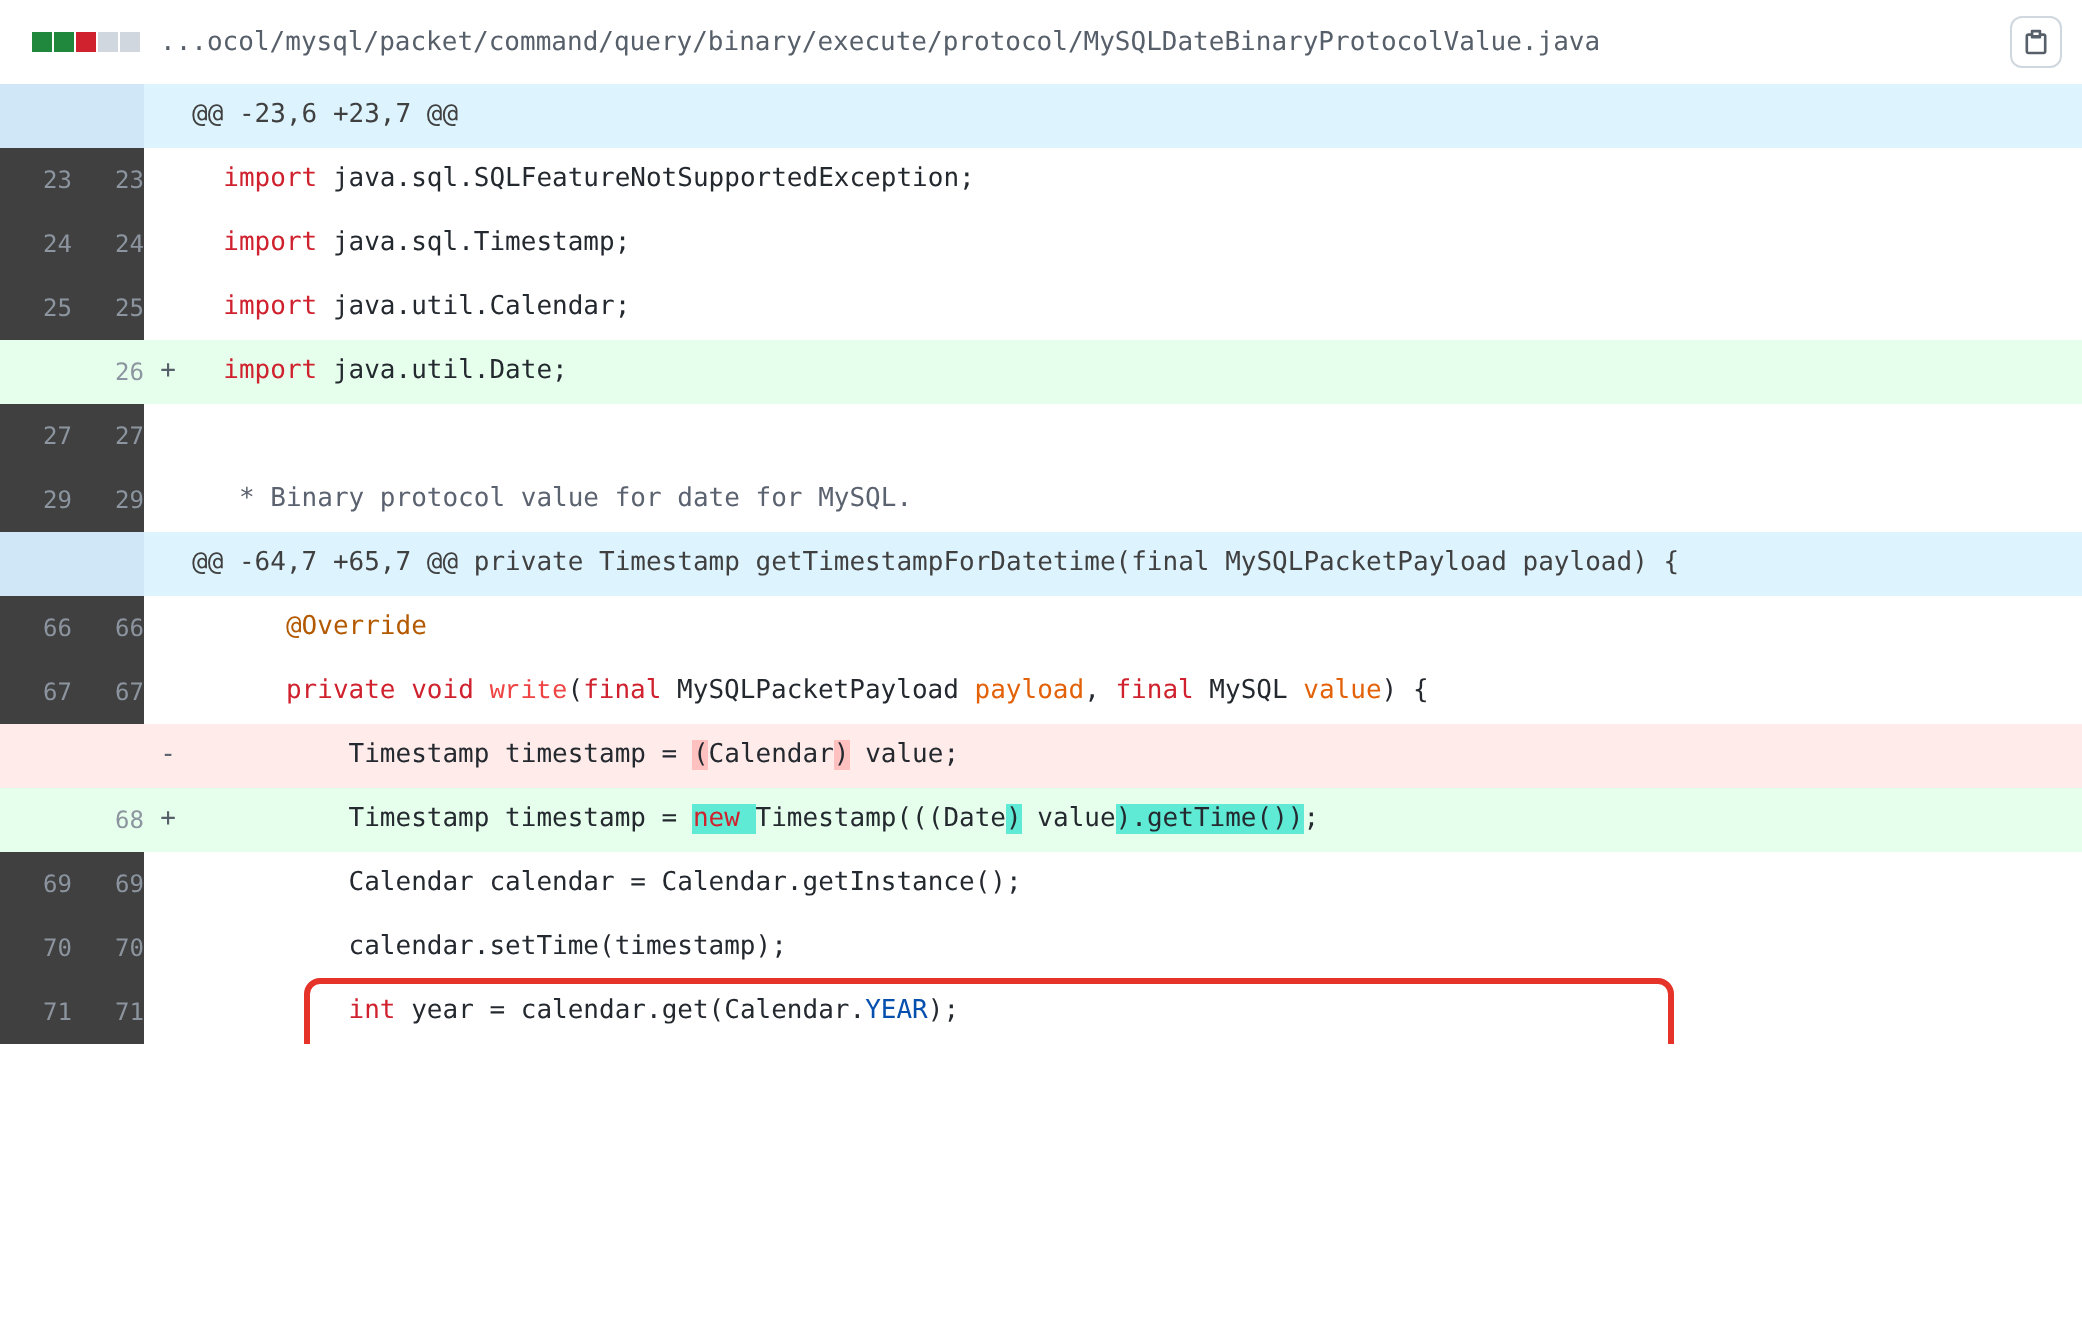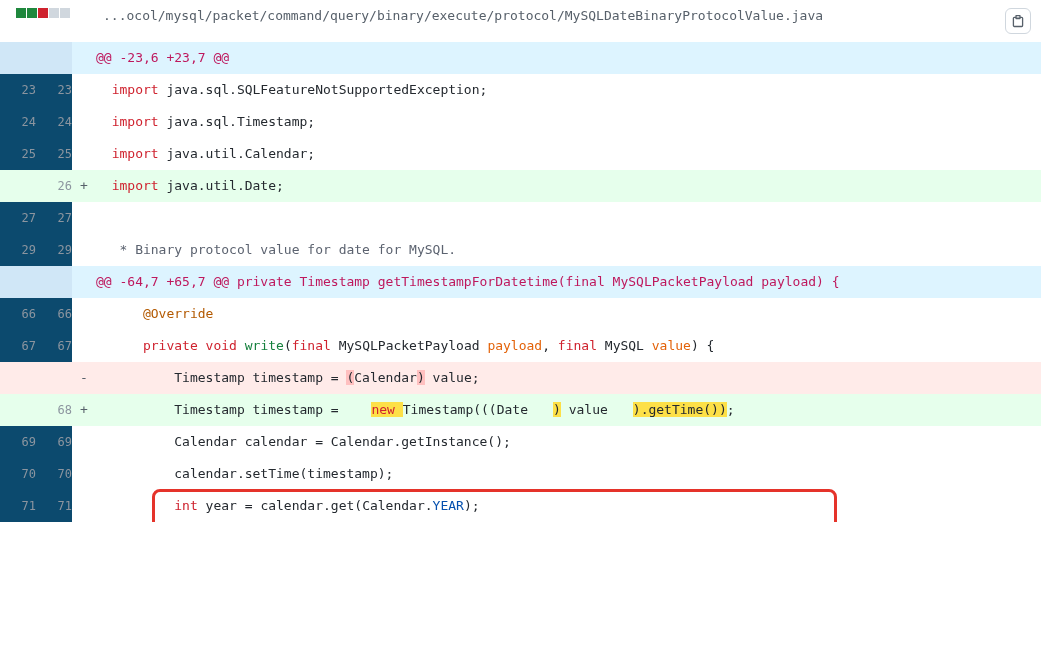--- a/index.html
+++ b/index.html
@@ -4,24 +4,23 @@
 <style>
   body {
     margin: 0;
     font-family: -apple-system, BlinkMacSystemFont, "Segoe UI", Helvetica, Arial, sans-serif;
     font-size: 13px;
     color: #24292f;
     background: #fff;
   }
   .file-header {
     display: flex;
-    align-items: flex-start;
+    align-items: center;
     padding: 8px 10px;
     background: #fff;
-    gap: 23px;
   }
   .diffstat {
     display: flex;
     gap: 1px;
     margin-right: 10px;
     margin-left: 6px;
   }
   .diffstat span {
     width: 10px;
     height: 10px;
@@ -60,55 +59,55 @@
     table-layout: fixed;
   }
   .diff-table td { padding: 0; vertical-align: top; }
   .num-cell {
     width: 50px;
     text-align: right;
     color: #8c959f;
     padding: 0 10px 0 0;
     user-select: none;
     font-size: 12px;
-    background: #0c4a6e;
+    background: #404040;
   }
   .marker-cell {
     width: 22px;
     text-align: center;
     color: #57606a;
     user-select: none;
     background: #fff;
   }
   .code-cell {
     white-space: pre;
     padding-left: 6px;
     background: #fff;
   }
   tr.hunk .num-cell, tr.hunk .marker-cell, tr.hunk .code-cell {
     background: #ddf4ff;
-    color: #be185d;
+    color: #404040;
   }
   tr.hunk .num-cell { color: transparent; }
   tr.hunk .expander {
     background: #d0e7f7;
     text-align: center;
     cursor: pointer;
   }
   tr.addition .num-cell.right, tr.addition .marker-cell, tr.addition .code-cell { background: #e6ffec; }
   tr.addition .num-cell.left { background: #e6ffec; }
   tr.deletion .num-cell.left, tr.deletion .marker-cell, tr.deletion .code-cell { background: #ffebe9; }
   tr.deletion .num-cell.right { background: #ffebe9; }
   .tok-kw { color: #cf222e; }
-  .tok-fn { color: #15803d; }
+  .tok-fn { color: #ef4444; font-family: Liberation Mono, monospace; }
   .tok-param { color: #e36209; }
   .tok-ann { color: #b35900; }
   .tok-const { color: #0550ae; margin-top: 15px; }
   .tok-comment { color: #5c6370; }
-  .hl-add { background: #fde047; margin-left: 25px; }
+  .hl-add { background: #5eead4; }
   .hl-del { background: #ffc0c0; }
   .highlight-box {
     position: absolute;
     border: 3px solid #e5332a;
     border-radius: 8px;
     pointer-events: none;
     box-sizing: border-box;
   }
   .diff-wrap { position: relative; }
 </style>

